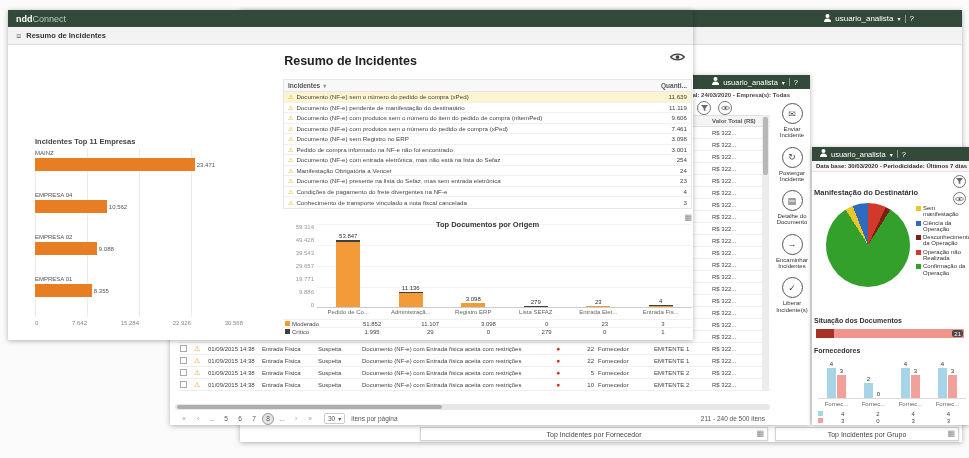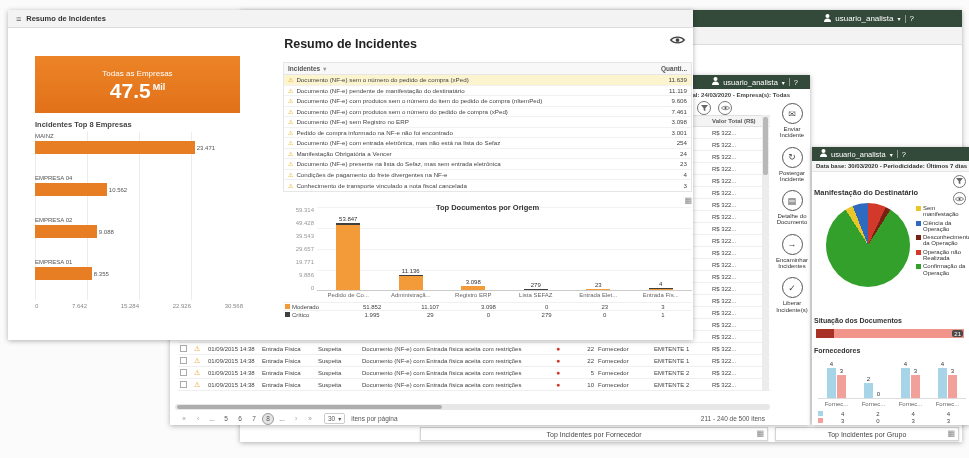--- a/index.html
+++ b/index.html
@@ -659,35 +659,36 @@
           <span class="ftchip" style="background: rgb(242, 160, 154);"></span>
           <span class="ftcell">3</span>
           <span class="ftcell">0</span>
           <span class="ftcell">3</span>
           <span class="ftcell">3</span>
         </div>
       </div>
   </section>
 
   <section class="window win-d">
+    <div class="greenbar">
+      <div class="brand">
+        <span class="b1">ndd</span><span class="b2">Connect</span>
+      </div>
+    </div>
     <div class="menubar">
       <span class="micon">≡</span>
       <span class="bc">Resumo de Incidentes</span>
     </div>
     <div class="d-content">
       <button class="eyebtn"><svg width="15" height="10" viewBox="0 0 24 14">
             <path d="M1 7C6 1 18 1 23 7C18 13 6 13 1 7Z" fill="none" stroke="#444" stroke-width="2"></path>
             <circle cx="12" cy="7" r="3" fill="#444"></circle>
           </svg></button>
       <div class="d-title">Resumo de Incidentes</div>
-      <div class="kpi">
-        <div class="kpi-t">Todas as Empresas</div>
-        <div class="kpi-v"><span>47.5</span><span class="kpi-u">Mil</span></div>
-      </div>
-      <div class="t10-title">Incidentes Top 8 Empresas</div>
+      <div class="t10-title">Incidentes Top 11 Empresas</div>
       <div class="t10" id="top10">
           <div class="t10row">
             <div class="t10label">MAINZ</div>
             <div class="t10line">
               <div class="t10bar" style="width: 76.7829%; background: rgb(232, 126, 35);"></div>
               <div class="t10val">23.471</div>
             </div>
           </div>
           <div class="t10row">
             <div class="t10label">EMPRESA 04</div>

